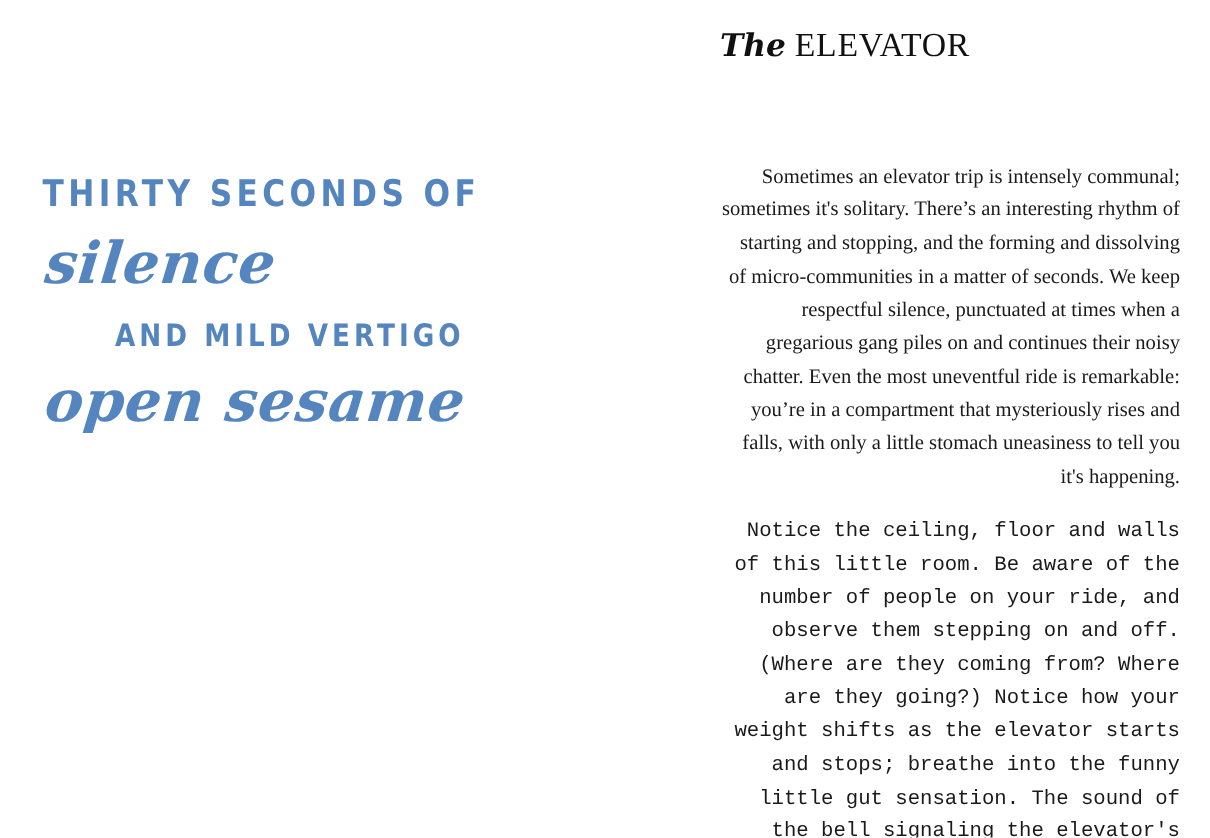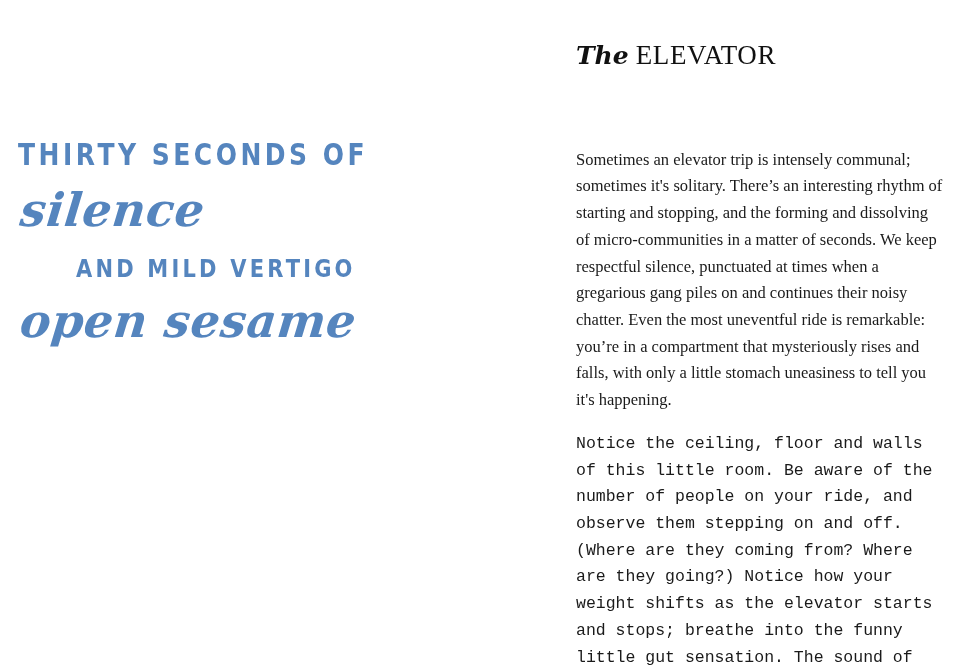--- a/index.html
+++ b/index.html
@@ -23,21 +23,21 @@
   
   .left-col {
     position: absolute;
     left: 0;
     top: 0;
     width: 540px;
     height: 670px;
   }
   .deco-block {
     position: absolute;
-    left: 16px;
+    left: 32px;
     top: 140px;
     width: 500px;
     color: #5585be;
   }
   .deco-line {
     white-space: nowrap;
     line-height: 1;
   }
   
   .deco-kicker {
@@ -89,21 +89,20 @@
     transform-origin: left bottom;
   }
 
   
   .right-col {
     position: absolute;
     left: 576px;
     top: 0;
     width: 368px;
     height: 483px;
-    margin-top: 19px;
   }
   .article-title {
     margin: 0;
     padding-top: 22px;
     font-size: 27px;
     font-weight: 400;
     line-height: 1.1;
     letter-spacing: 0.3px;
     color: #111111;
     font-family: "Liberation Serif", serif;
@@ -122,21 +121,21 @@
     font-weight: 400;
     font-size: 27px;
     letter-spacing: 0.6px;
   }
   .body-text {
     margin: 0;
     padding-top: 0;
     font-size: 16.5px;
     line-height: 1.62;
     color: #1a1a1a;
-    text-align: left;
+    text-align: right;
     font-family: "Liberation Serif", serif;
   }
   .body-text.first {
     margin-top: 76px;
   }
   .body-text + .body-text {
     margin-top: 17px;
     font-family: Liberation Mono, monospace;
   }
 </style>

